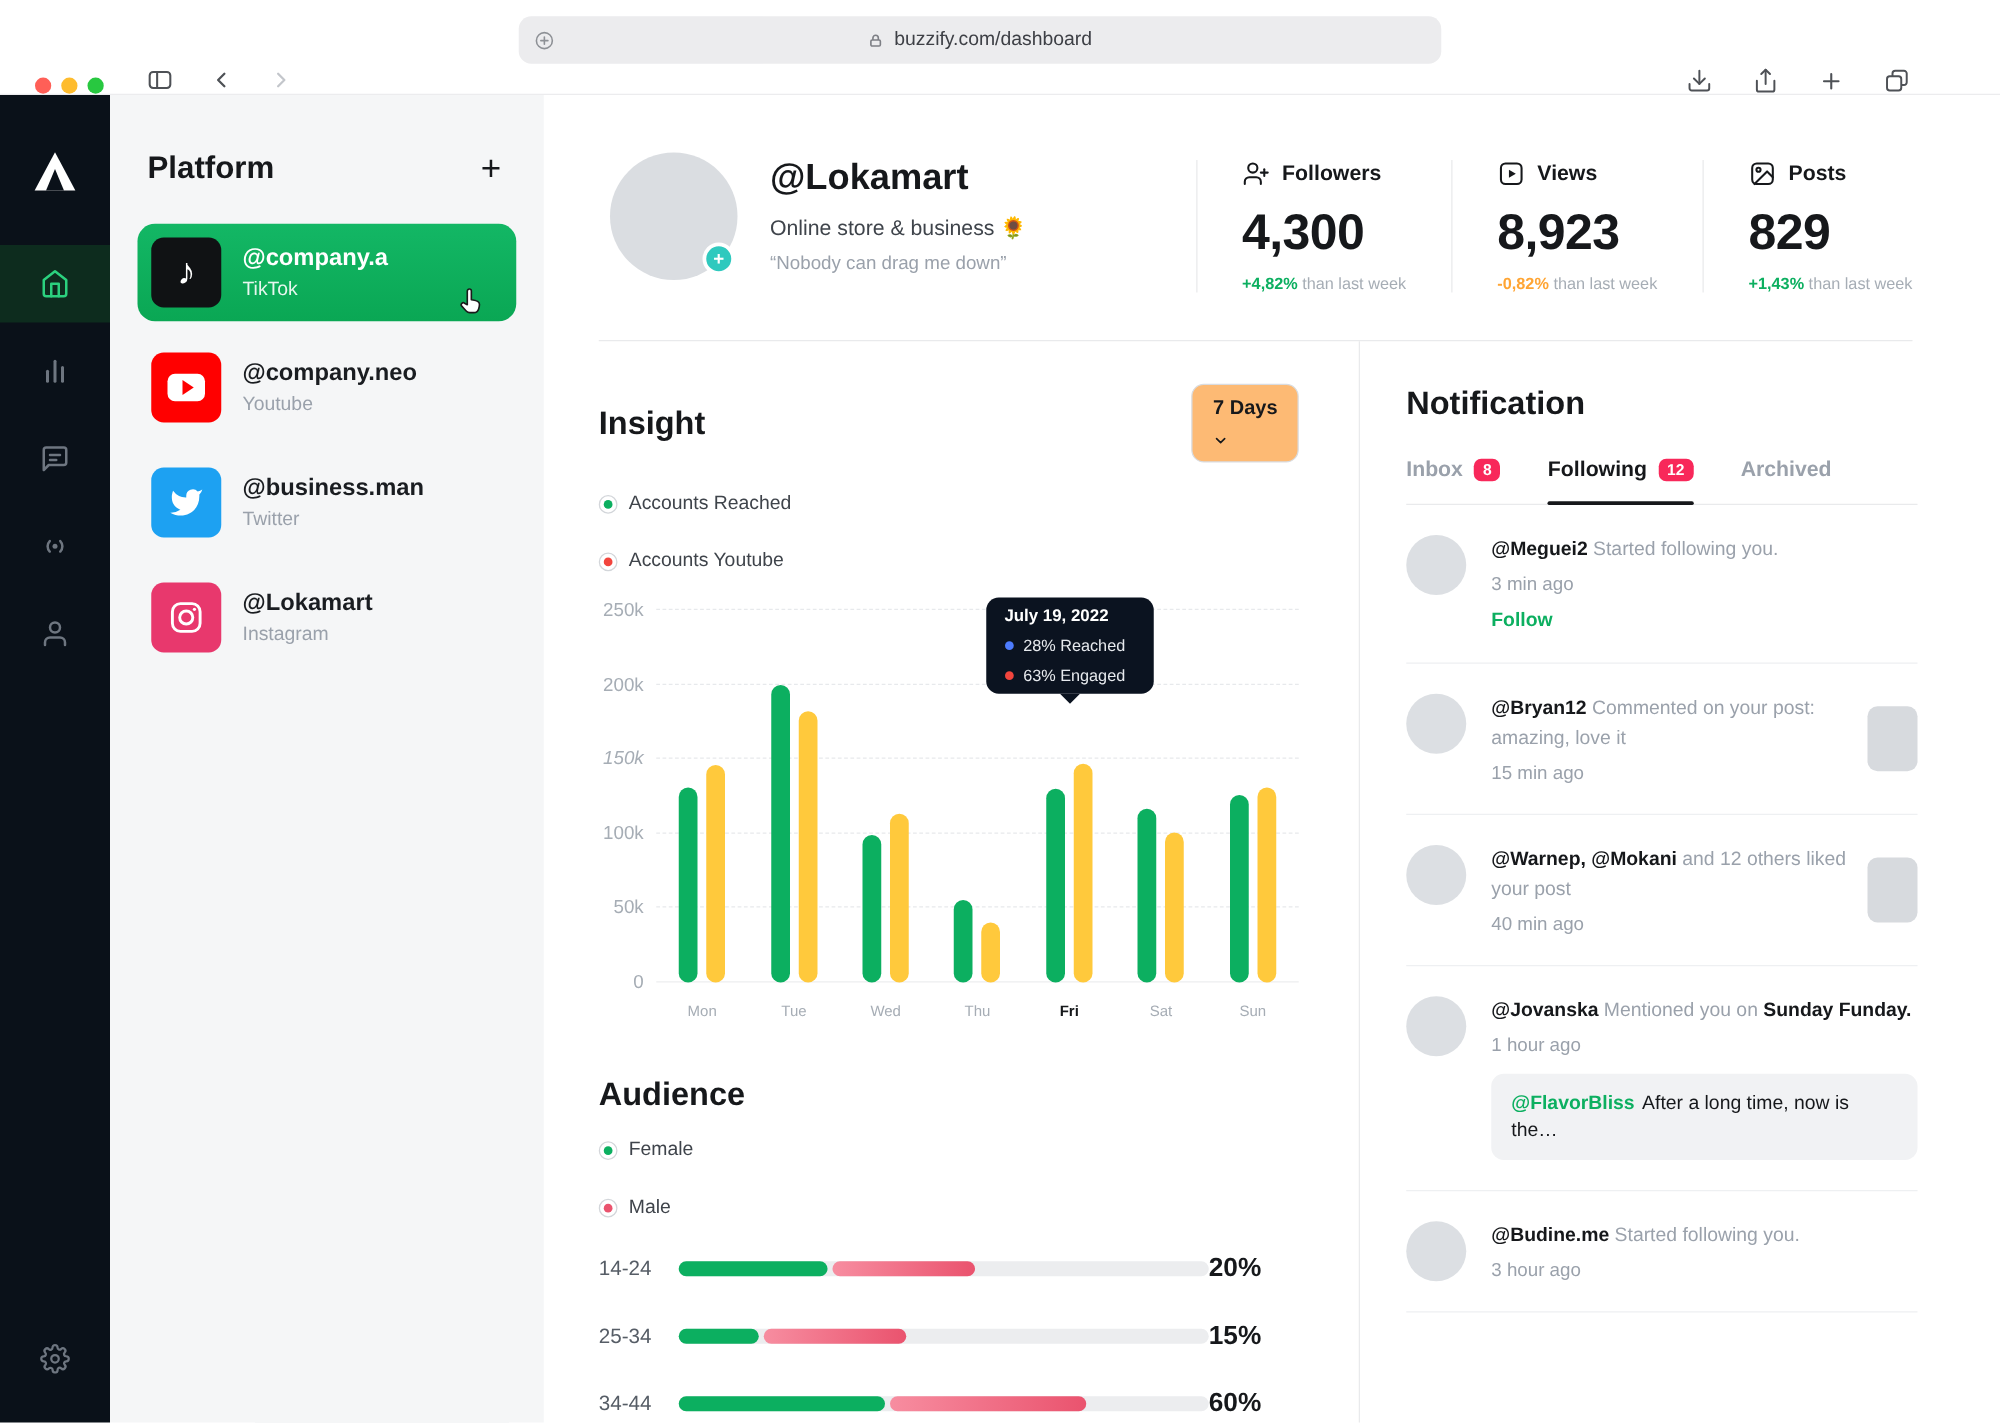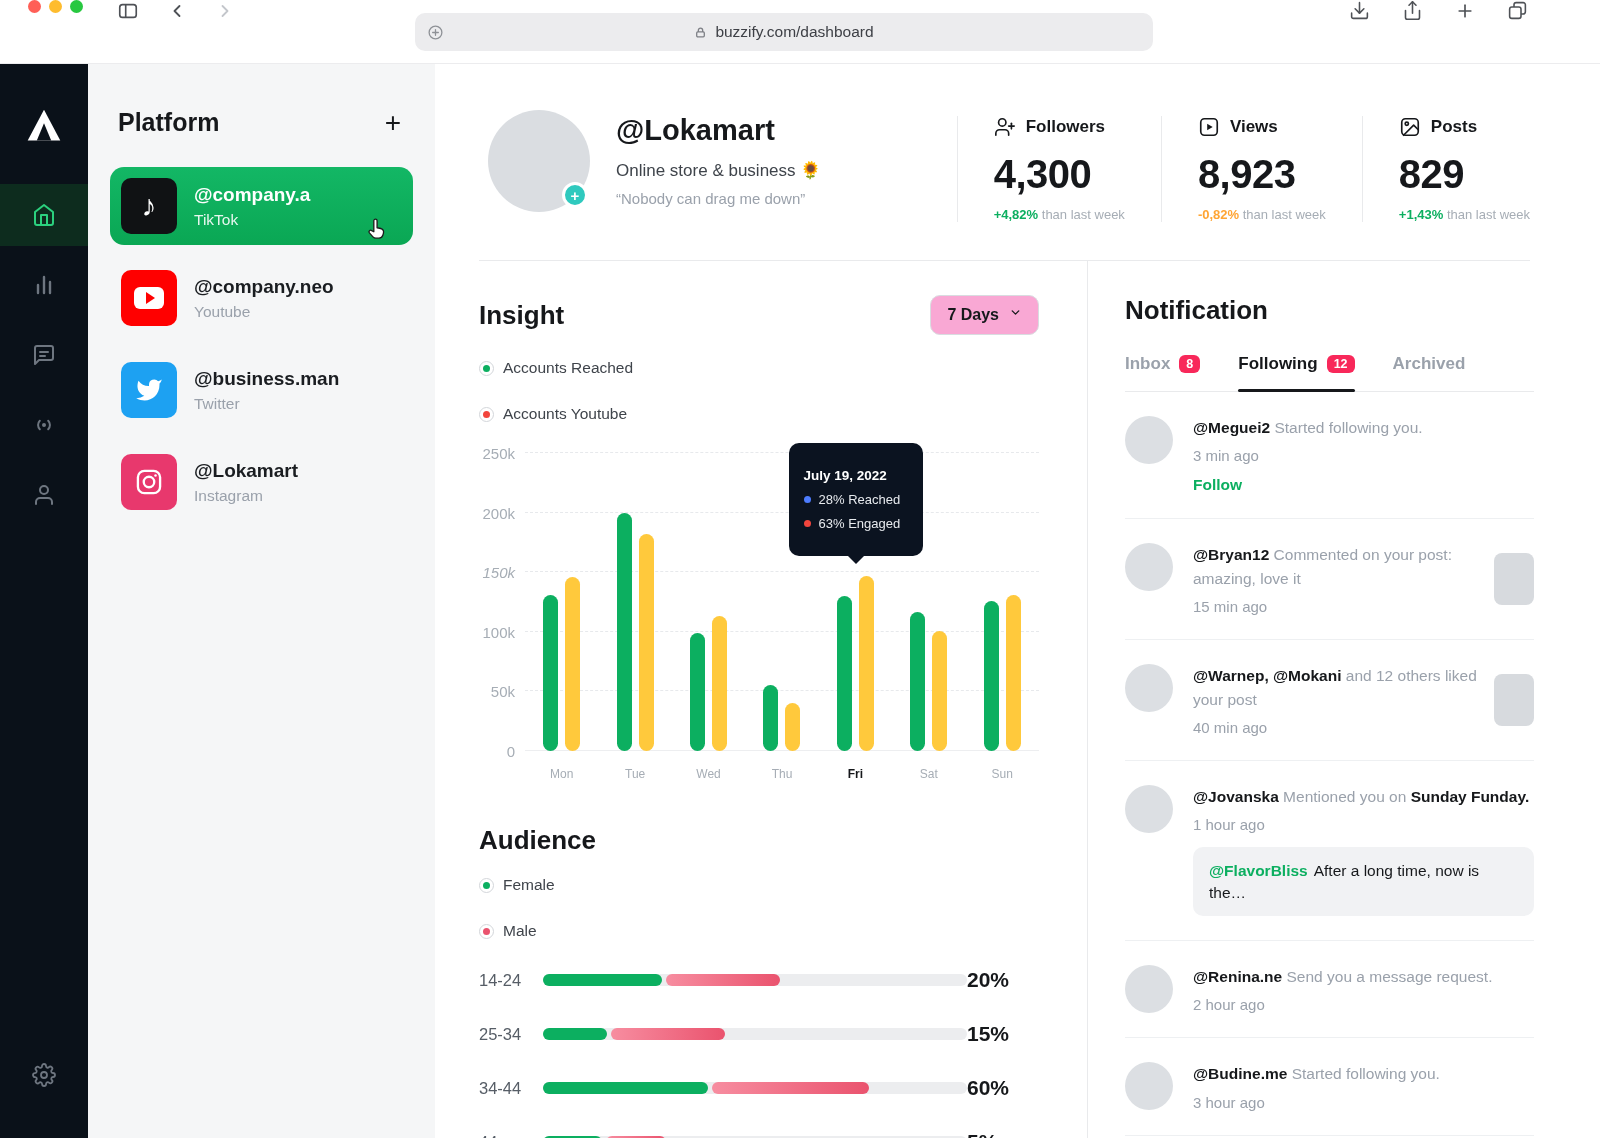--- a/index.html
+++ b/index.html
@@ -6,21 +6,21 @@
   html,body { width:1600px; height:1138px; }
   body {
     font-family: "Liberation Sans", sans-serif;
     background:#fff; color:#16181B; overflow:hidden;
   }
   [data-interactable="true"] { cursor:pointer; }
   svg { display:block; }
 
   
   .browser-bar {
-    height:64px; background:#fff; display:flex; align-items:flex-start;
+    height:76px; background:#fff; display:flex; align-items:flex-end;
     padding:0 20px; position:relative; border-bottom:1px solid #ECECEE;
   }
   .traffic { display:flex; gap:8px; margin-left:8px; }
   .light { width:13px; height:13px; border-radius:50%; }
   .light.red{background:#FF5F57}.light.yellow{background:#FEBC2E}.light.green{background:#28C840}
   .chrome-icon { color:#4E5156; }
   .chrome-icon.dim { color:#C3C6CB; }
   .chrome-left { display:flex; align-items:center; gap:28px; margin-left:34px; }
   .url-bar {
     position:absolute; left:415px; top:13px; width:738px; height:38px;
@@ -83,21 +83,21 @@
   .delta.up { color:#0CAF60; } .delta.down { color:#FFA534; }
   .main-hr { border:0; border-top:1px solid #E9EAEC; margin:38px 70px 0 44px; }
 
   .split { display:flex; flex:1; min-height:0; }
   .insight-col { width:653px; flex-shrink:0; border-right:1px solid #E9EAEC; padding:34px 48px 0 44px; }
   .notif-col { flex:1; min-width:0; padding:34px 66px 0 37px; }
 
   .section-head { display:flex; align-items:center; justify-content:space-between; }
   .section-title { font-size:26px; font-weight:800; }
   .range-btn { display:flex; align-items:flex-start; gap:10px; border:1px solid #D9DCE0; border-radius:10px;
-    padding:10px 16px; font-size:16px; font-weight:600; background:#f9a8d4; color:#16181B; }
+    padding:10px 16px; font-size:16px; font-weight:600; background:#fdba74; color:#16181B;flex-direction:column; }
 
   .legend { display:flex; gap:28px; margin-top:24px;flex-direction:column; }
   .legend-item { display:flex; align-items:center; gap:9px; font-size:15.5px; color:#3F444B; }
   .ring { width:15px; height:15px; border-radius:50%; border:1px solid #D3D6DA; background:#fff;
     display:flex; align-items:center; justify-content:center; }
   .ring .dot { width:7px; height:7px; border-radius:50%; }
 
   
   .chart { margin-top:30px; position:relative; padding-left:46px; }
   .plot { position:relative; height:298px; }
@@ -105,21 +105,21 @@
   .gridline.base { border-top:1px solid #EDEEF0; }
   .ytick { position:absolute; left:-46px; width:36px; text-align:right; transform:translateY(50%);
     font-size:15px; color:#A6ADB5; }
   .bar-groups { position:absolute; left:0; right:0; top:0; bottom:0; display:flex; }
   .bar-group { flex:1; display:flex; align-items:flex-end; justify-content:center; gap:7px; }
   .bar { width:15px; border-radius:8px; }
   .xlabels { display:flex; padding-left:46px; margin-top:16px; }
   .xlabel { flex:1; text-align:center; font-size:12px; color:#A6ADB5; }
   .xlabel.hl { color:#16181B; font-weight:700; }
   .tooltip { position:absolute; left:64.3%; top:-10px; transform:translateX(-50%); width:134px;
-    background:#0B1320; border-radius:10px; padding:25px 15px; color:#fff; z-index:5; }
+    background:#0B1320; border-radius:10px; padding:7px 15px; color:#fff; z-index:5; }
   .tooltip::after { content:''; position:absolute; top:100%; left:50%; transform:translateX(-50%);
     border:8px solid transparent; border-top-color:#0B1320; }
   .tt-title { font-size:13.5px; font-weight:700; }
   .tt-row { display:flex; align-items:center; gap:8px; margin-top:9px; font-size:13px; color:#E7EAEE; }
   .tt-dot { width:7px; height:7px; border-radius:50%; }
 
   
   .audience { margin-top:44px; }
   .aud-rows { margin-top:28px; }
   .aud-row { display:flex; align-items:center; margin-bottom:30px; }
@@ -634,30 +634,20 @@
                 <span data-interactable="false">Mentioned you on</span>
                 <span class="n-bold" data-interactable="false">Sunday Funday.</span>
               </div>
               <div class="n-time" data-interactable="false">1 hour ago</div>
               <div class="n-quote" data-interactable="true">
                 <span class="n-mention" data-interactable="true">@FlavorBliss</span><span data-interactable="false">After a long time, now is the…</span>
               </div>
             </div>
           </div>
 
-          <div class="notif-item" data-interactable="true">
-            <div class="n-avatar" data-interactable="false"></div>
-            <div class="n-body">
-              <div class="n-line">
-                <span class="n-user" data-interactable="true">@Renina.ne</span>
-                <span data-interactable="false">Send you a message request.</span>
-              </div>
-              <div class="n-time" data-interactable="false">2 hour ago</div>
-            </div>
-          </div>
 
           <div class="notif-item" data-interactable="true">
             <div class="n-avatar" data-interactable="false"></div>
             <div class="n-body">
               <div class="n-line">
                 <span class="n-user" data-interactable="true">@Budine.me</span>
                 <span data-interactable="false">Started following you.</span>
               </div>
               <div class="n-time" data-interactable="false">3 hour ago</div>
             </div>

